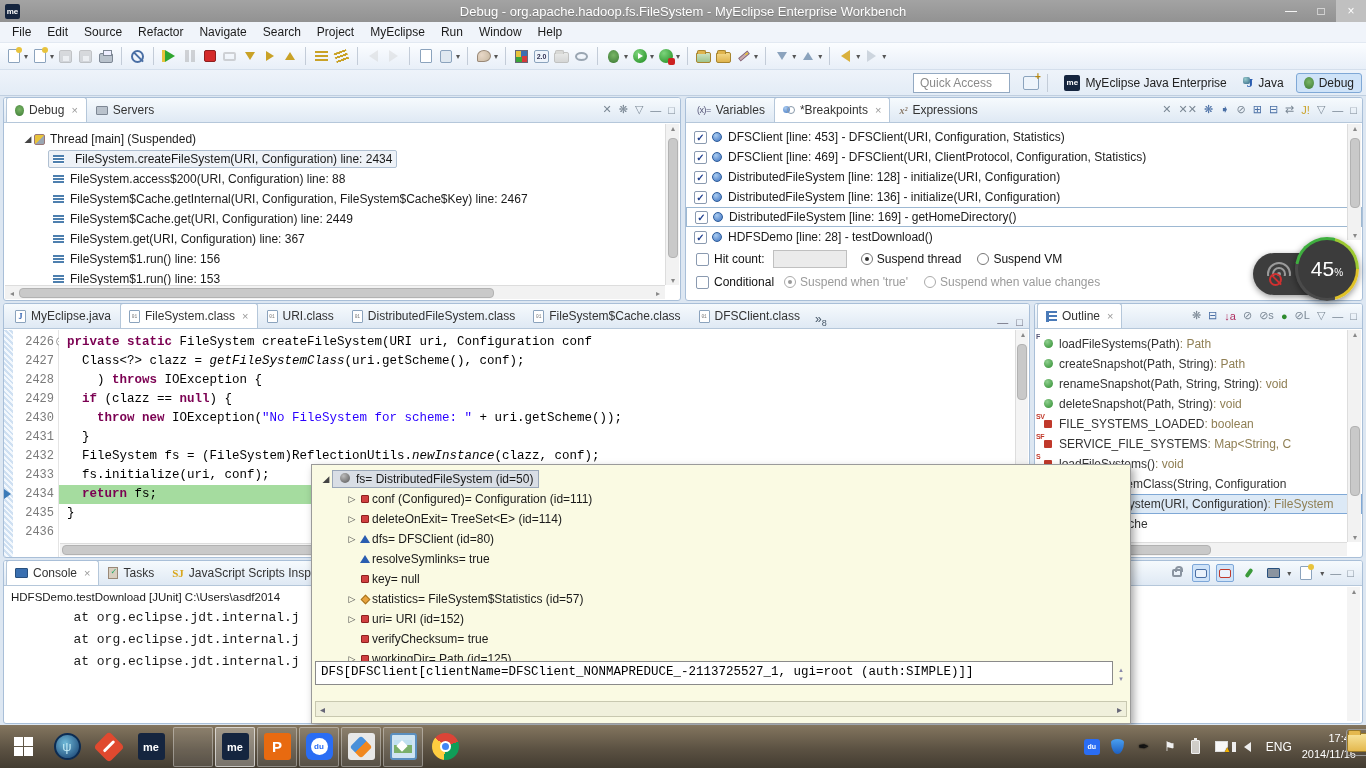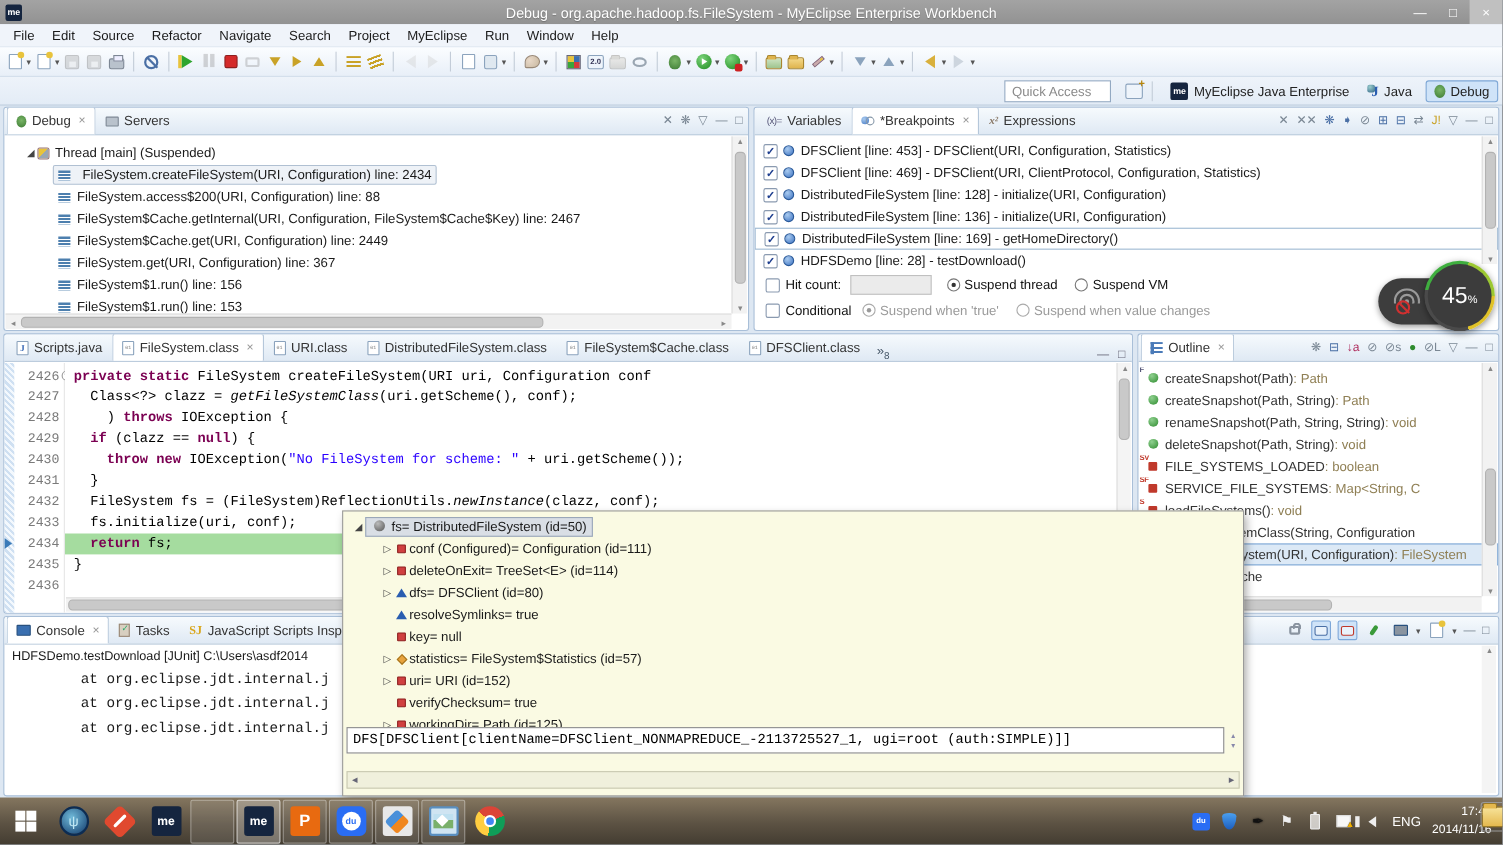--- a/index.html
+++ b/index.html
@@ -578,21 +578,21 @@
       <span class="sarr" style="top:0">▴</span>
       <div class="th" style="top:14px;height:70px"></div>
       <span class="sarr" style="bottom:0">▾</span>
     </div>
   </div>
 
   <div class="panel" id="editorPanel">
     <div class="tabbar">
       <div class="tab etab">
         <span class="jficon">J</span>
-        <span>Scripts.java</span>
+        <span>MyEclipse.java</span>
       </div>
       <div class="tab etab active">
         <span class="ficon">01</span>
         <span>FileSystem.class</span>
         <span class="tclose">×</span>
       </div>
       <div class="tab etab">
         <span class="ficon">01</span>
         <span>URI.class</span>
       </div>
@@ -671,21 +671,21 @@
         <span class="pt" style="color:#2e8b2e">●</span>
         <span class="pt">⊘L</span>
         <span class="pt">▽</span>
         <span class="pt">—</span>
         <span class="pt">□</span>
       </div>
     </div>
     <div style="padding-top:5px;">
       <div class="orow">
         <span class="oi"><span class="c"></span><sup class="g">F</sup></span>
-        <span>createSnapshot(Path)</span>
+        <span>loadFileSystems(Path)</span>
           <span class="ret"> : Path</span>
       </div>
       <div class="orow">
         <span class="oi"><span class="c"></span></span>
         <span>createSnapshot(Path, String)</span>
           <span class="ret"> : Path</span>
       </div>
       <div class="orow">
         <span class="oi"><span class="c"></span></span>
         <span>renameSnapshot(Path, String, String)</span>

